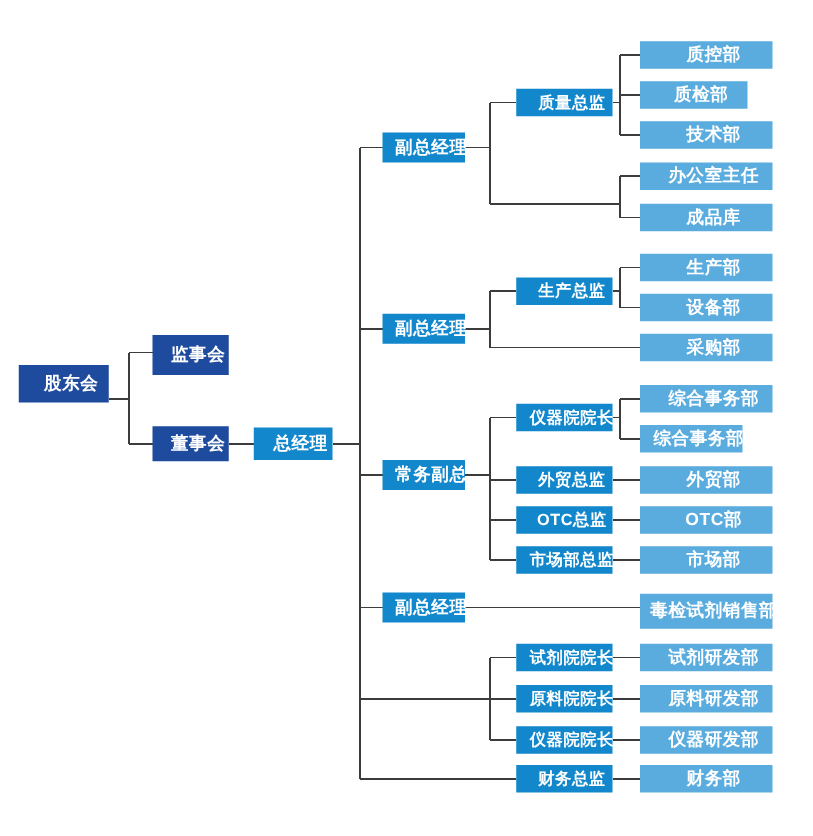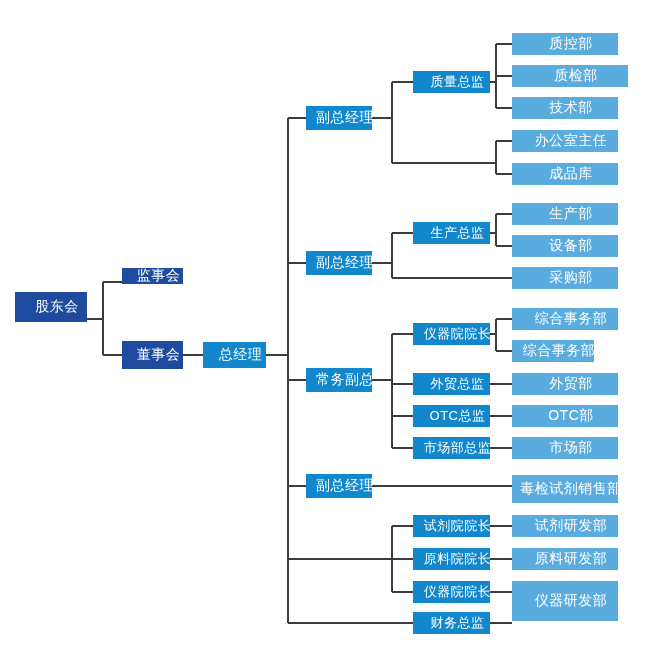--- a/index.html
+++ b/index.html
@@ -12,21 +12,21 @@
   }
   html,body{margin:0;padding:0;background:var(--background);}
   .stage{
     position:relative;width:650px;height:669px;background:var(--background);
     font-family:"Liberation Sans","DejaVu Sans",sans-serif;overflow:hidden;
   }
   .lines{position:absolute;left:0;top:0;width:650px;height:669px;}
   .cline{stroke:var(--connector-line);stroke-width:1.3;fill:none;}
   .box{
     position:absolute;display:flex;align-items:center;justify-content:center;
-    color:var(--box-text);font-weight:normal;font-size:14px;letter-spacing:0.5px;
+    color:var(--box-text);font-weight:bold;font-size:14px;letter-spacing:0.5px;
     white-space:nowrap;box-sizing:border-box;padding-left:12px;
   }
   .tier-dark{background:var(--tier1-dark-blue);}
   .tier-mid{background:var(--tier2-mid-blue);}
   .tier-mid-sm{background:var(--tier2-mid-blue);font-size:13px;}
   .tier-light{background:var(--tier3-light-blue);}
 </style>
 </head>
 <body>
 
@@ -43,51 +43,52 @@
     <path class="cline" d="M490,233 H496 M496,214 V246 M496,214 H512 M496,246 H512"></path>
     <path class="cline" d="M372,380 H392 M392,334 V448 M392,334 H413 M392,384 H413 M392,416 H413 M392,448 H413"></path>
     <path class="cline" d="M490,334 H496 M496,319 V351 M496,319 H512 M496,351 H512"></path>
     <path class="cline" d="M490,384 H512 M490,416 H512 M490,448 H512"></path>
     <path class="cline" d="M372,486 H512"></path>
     <path class="cline" d="M392,526 V592 M392,526 H413 M392,592 H413"></path>
     <path class="cline" d="M490,526 H512 M490,559 H512 M490,592 H512 M490,623 H512"></path>
   </svg>
 
   <div class="box tier-dark" style="left:15px;top:292px;width:72px;height:30px">股东会</div>
-  <div class="box tier-dark" style="left:122px;top:268px;width:61px;height:16px">监事会</div>
+  <div class="box tier-dark" style="left:122px;top:268px;width:61px;height:32px">监事会</div>
   <div class="box tier-dark" style="left:122px;top:341px;width:61px;height:28px">董事会</div>
   <div class="box tier-mid" style="left:203px;top:342px;width:63px;height:26px">总经理</div>
 
   <div class="box tier-mid" style="left:306px;top:106px;width:66px;height:24px">副总经理</div>
   <div class="box tier-mid" style="left:306px;top:251px;width:66px;height:24px">副总经理</div>
   <div class="box tier-mid" style="left:306px;top:368px;width:66px;height:24px">常务副总</div>
   <div class="box tier-mid" style="left:306px;top:474px;width:66px;height:24px">副总经理</div>
 
   <div class="box tier-mid-sm" style="left:413px;top:71px;width:77px;height:22px">质量总监</div>
   <div class="box tier-mid-sm" style="left:413px;top:222px;width:77px;height:22px">生产总监</div>
   <div class="box tier-mid-sm" style="left:413px;top:323px;width:77px;height:22px">仪器院院长</div>
   <div class="box tier-mid-sm" style="left:413px;top:373px;width:77px;height:22px">外贸总监</div>
   <div class="box tier-mid-sm" style="left:413px;top:405px;width:77px;height:22px">OTC总监</div>
   <div class="box tier-mid-sm" style="left:413px;top:437px;width:77px;height:22px">市场部总监</div>
   <div class="box tier-mid-sm" style="left:413px;top:515px;width:77px;height:22px">试剂院院长</div>
   <div class="box tier-mid-sm" style="left:413px;top:548px;width:77px;height:22px">原料院院长</div>
   <div class="box tier-mid-sm" style="left:413px;top:581px;width:77px;height:22px">仪器院院长</div>
   <div class="box tier-mid-sm" style="left:413px;top:612px;width:77px;height:22px">财务总监</div>
 
   <div class="box tier-light" style="left:512px;top:33px;width:106px;height:22px">质控部</div>
-  <div class="box tier-light" style="left:512px;top:65px;width:116px;height:22px">质检部</div>
+  <div class="box tier-light" style="left:512px;top:65px;width:86px;height:22px">质检部</div>
   <div class="box tier-light" style="left:512px;top:97px;width:106px;height:22px">技术部</div>
   <div class="box tier-light" style="left:512px;top:130px;width:106px;height:22px">办公室主任</div>
   <div class="box tier-light" style="left:512px;top:163px;width:106px;height:22px">成品库</div>
   <div class="box tier-light" style="left:512px;top:203px;width:106px;height:22px">生产部</div>
   <div class="box tier-light" style="left:512px;top:235px;width:106px;height:22px">设备部</div>
   <div class="box tier-light" style="left:512px;top:267px;width:106px;height:22px">采购部</div>
   <div class="box tier-light" style="left:512px;top:308px;width:106px;height:22px">综合事务部</div>
   <div class="box tier-light" style="left:512px;top:340px;width:82px;height:22px">综合事务部</div>
   <div class="box tier-light" style="left:512px;top:373px;width:106px;height:22px">外贸部</div>
   <div class="box tier-light" style="left:512px;top:405px;width:106px;height:22px">OTC部</div>
   <div class="box tier-light" style="left:512px;top:437px;width:106px;height:22px">市场部</div>
   <div class="box tier-light" style="left:512px;top:475px;width:106px;height:28px">毒检试剂销售部</div>
   <div class="box tier-light" style="left:512px;top:515px;width:106px;height:22px">试剂研发部</div>
   <div class="box tier-light" style="left:512px;top:548px;width:106px;height:22px">原料研发部</div>
-  <div class="box tier-light" style="left:512px;top:581px;width:106px;height:40px">仪器研发部</div>
+  <div class="box tier-light" style="left:512px;top:581px;width:106px;height:22px">仪器研发部</div>
+  <div class="box tier-light" style="left:512px;top:612px;width:106px;height:22px">财务部</div>
 
 </div>
 
 </body></html>

